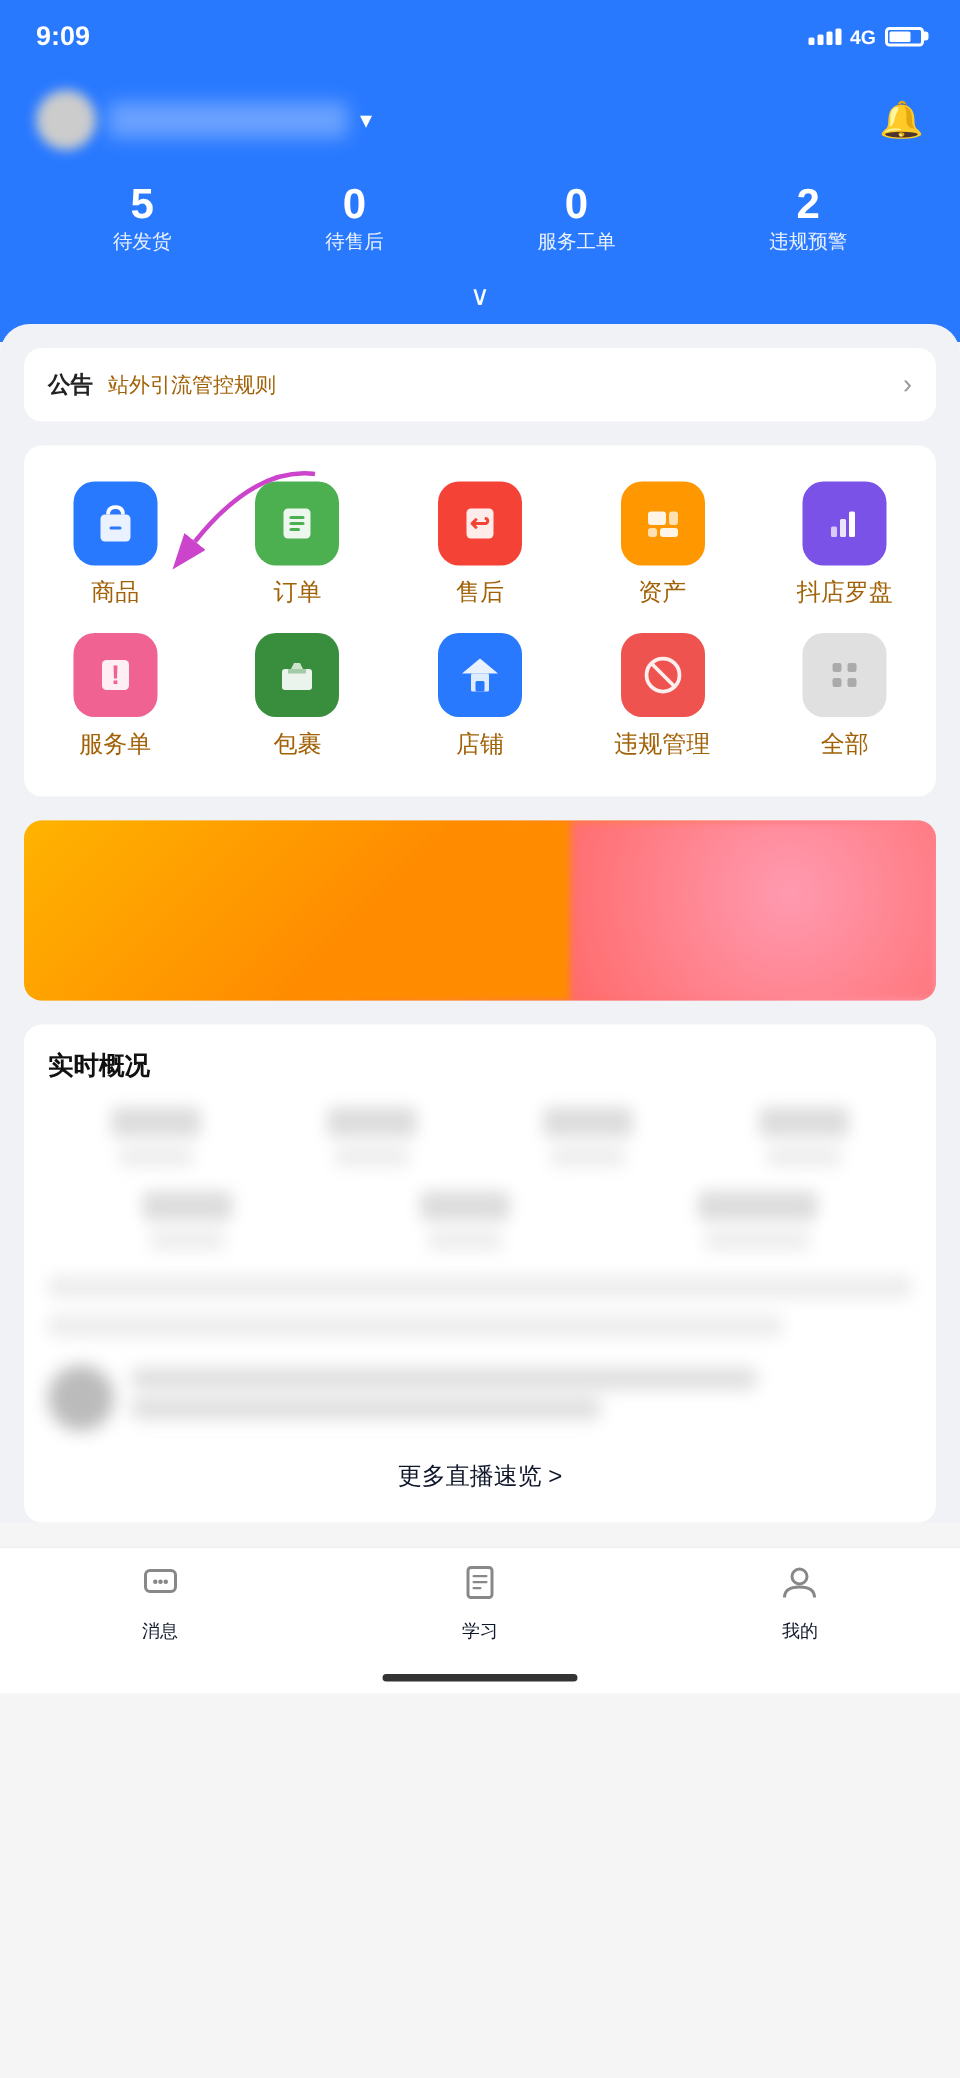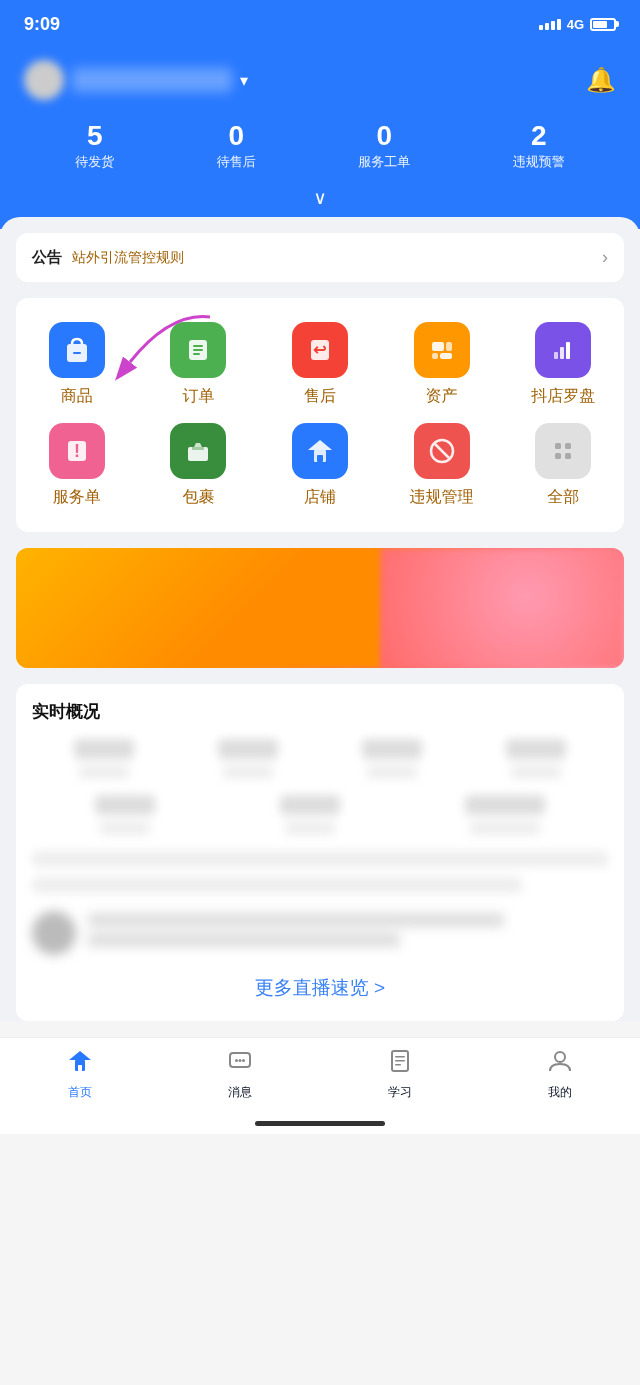--- a/index.html
+++ b/index.html
@@ -303,22 +303,22 @@
       flex: 1;
     }
     .blurred-line {
       height: 14px; background: #ddd; border-radius: 3px;
       margin-bottom: 6px;
       filter: blur(3px);
     }
     .section-footer {
       text-align: center;
       padding: 12px 0 4px;
-      color: #3b82f6;
-      font-size: 19px;
+      color: #0f172a;
+      font-size: 16px;
     }
 
     
     .bottom-nav {
       background: white;
       border-top: 1px solid #eee;
       display: flex;
       justify-content: space-around;
       padding: 10px 0 20px;
       position: sticky;
@@ -586,30 +586,20 @@
     </div>
 
     <div class="section-footer">
       <span>更多直播速览 &gt;</span>
     </div>
   </div>
 
 </div>
 
 <div class="bottom-nav">
-  <div class="nav-item nav-active">
-    <span class="nav-icon">
-      <svg width="26" height="26" viewBox="0 0 26 26" fill="none">
-        <polygon points="13,3 24,12 2,12" fill="#2979FF"></polygon>
-        <rect x="8" y="12" width="10" height="11" rx="1" fill="#2979FF"></rect>
-        <rect x="11" y="17" width="4" height="6" rx="0.5" fill="white"></rect>
-      </svg>
-    </span>
-    <span class="nav-label nav-active">首页</span>
-  </div>
   <div class="nav-item nav-inactive">
     <span class="nav-icon">
       <svg width="26" height="26" viewBox="0 0 26 26" fill="none">
         <rect x="3" y="5" width="20" height="14" rx="3" stroke="#888" stroke-width="2" fill="none"></rect>
         <rect x="8" y="11" width="3" height="3" rx="1.5" fill="#888"></rect>
         <rect x="11.5" y="11" width="3" height="3" rx="1.5" fill="#888"></rect>
         <rect x="15" y="11" width="3" height="3" rx="1.5" fill="#888"></rect>
       </svg>
     </span>
     <span class="nav-label nav-inactive">消息</span>

